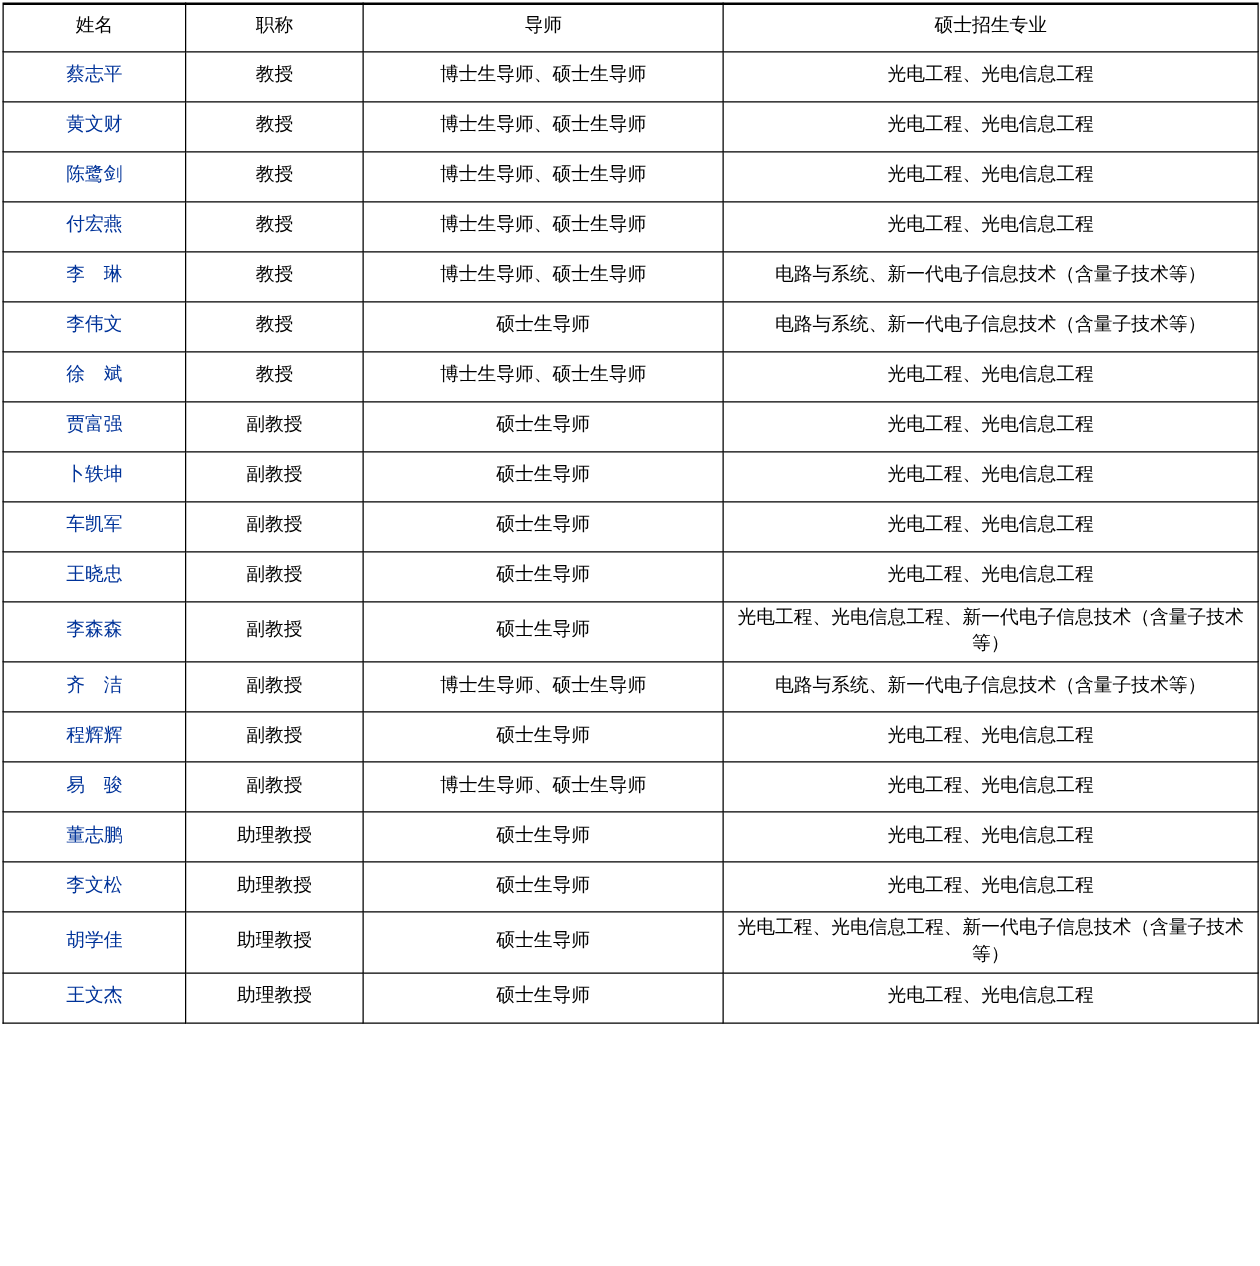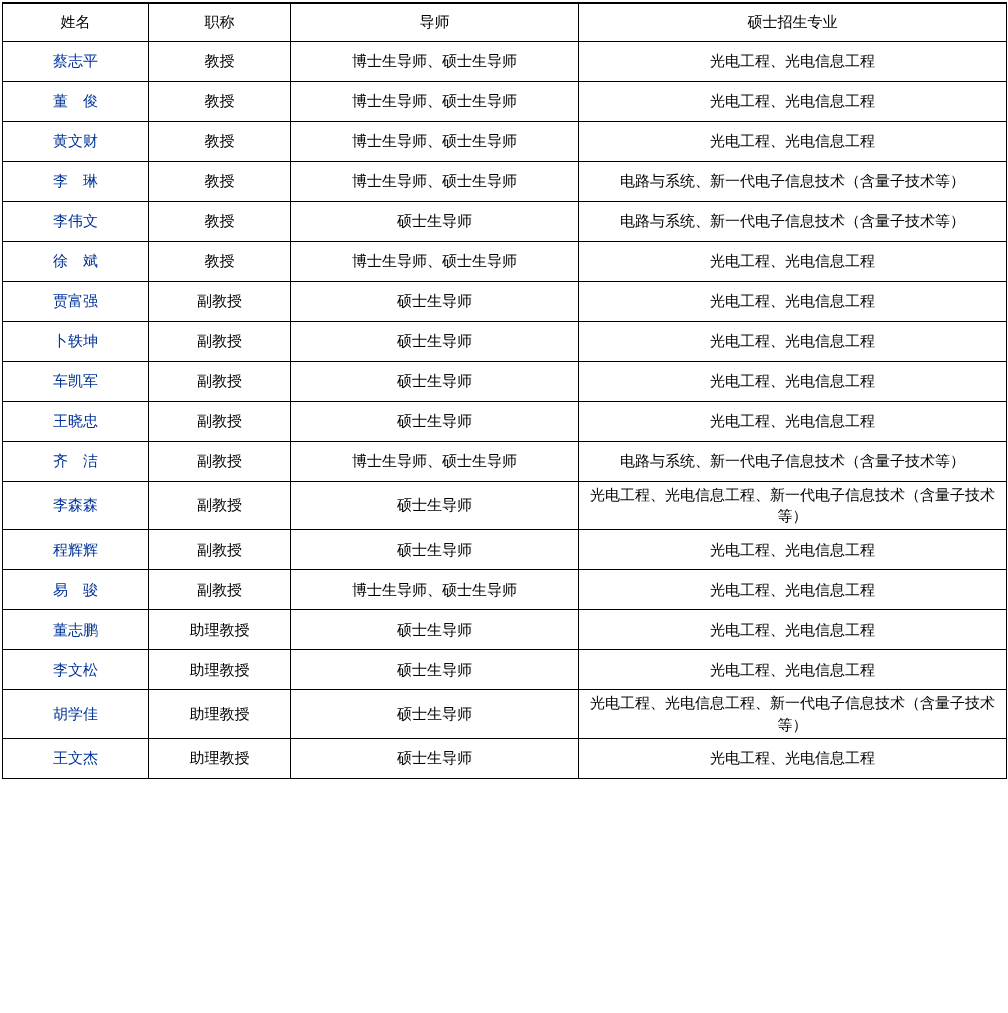--- a/index.html
+++ b/index.html
@@ -11,20 +11,21 @@
     background: #ffffff;
     font-family: "Liberation Sans", "DejaVu Sans", sans-serif;
   }
   table.faculty {
     border-collapse: collapse;
     table-layout: fixed;
     width: 1004px;
     margin: 2px 0 12px 2px;
     border: 1px solid var(--border-color);
     border-top-width: 2px;
+    font-family: Liberation Serif, serif;
   }
   col.c-name  { width: 146px; }
   col.c-title { width: 142px; }
   col.c-sup   { width: 288px; }
   col.c-major { width: 428px; }
   th, td {
     border: 1px solid var(--border-color);
     text-align: center;
     vertical-align: middle;
     font-size: 15px;
@@ -61,27 +62,33 @@
       </tr>
   </thead>
   <tbody>
       <tr>
         <td class="name-cell"><span class="name">蔡志平</span></td>
         <td>教授</td>
         <td>博士生导师、硕士生导师</td>
         <td>光电工程、光电信息工程</td>
       </tr>
       <tr>
-        <td class="name-cell"><span class="name">董　俊</span></td>
+        <td class="name-cell"><span class="name">黄文财</span></td>
         <td>教授</td>
         <td>博士生导师、硕士生导师</td>
         <td>光电工程、光电信息工程</td>
       </tr>
       <tr>
-        <td class="name-cell"><span class="name">黄文财</span></td>
+        <td class="name-cell"><span class="name">陈鹭剑</span></td>
+        <td>教授</td>
+        <td>博士生导师、硕士生导师</td>
+        <td>光电工程、光电信息工程</td>
+      </tr>
+      <tr>
+        <td class="name-cell"><span class="name">付宏燕</span></td>
         <td>教授</td>
         <td>博士生导师、硕士生导师</td>
         <td>光电工程、光电信息工程</td>
       </tr>
       <tr>
         <td class="name-cell"><span class="name">李　琳</span></td>
         <td>教授</td>
         <td>博士生导师、硕士生导师</td>
         <td>电路与系统、新一代电子信息技术（含量子技术等）</td>
       </tr>
@@ -115,30 +122,30 @@
         <td>硕士生导师</td>
         <td>光电工程、光电信息工程</td>
       </tr>
       <tr>
         <td class="name-cell"><span class="name">王晓忠</span></td>
         <td>副教授</td>
         <td>硕士生导师</td>
         <td>光电工程、光电信息工程</td>
       </tr>
       <tr>
+        <td class="name-cell"><span class="name">李森森</span></td>
+        <td>副教授</td>
+        <td>硕士生导师</td>
+        <td>光电工程、光电信息工程、新一代电子信息技术（含量子技术等）</td>
+      </tr>
+      <tr>
         <td class="name-cell"><span class="name">齐　洁</span></td>
         <td>副教授</td>
         <td>博士生导师、硕士生导师</td>
         <td>电路与系统、新一代电子信息技术（含量子技术等）</td>
-      </tr>
-      <tr>
-        <td class="name-cell"><span class="name">李森森</span></td>
-        <td>副教授</td>
-        <td>硕士生导师</td>
-        <td>光电工程、光电信息工程、新一代电子信息技术（含量子技术等）</td>
       </tr>
       <tr>
         <td class="name-cell"><span class="name">程辉辉</span></td>
         <td>副教授</td>
         <td>硕士生导师</td>
         <td>光电工程、光电信息工程</td>
       </tr>
       <tr>
         <td class="name-cell"><span class="name">易　骏</span></td>
         <td>副教授</td>

